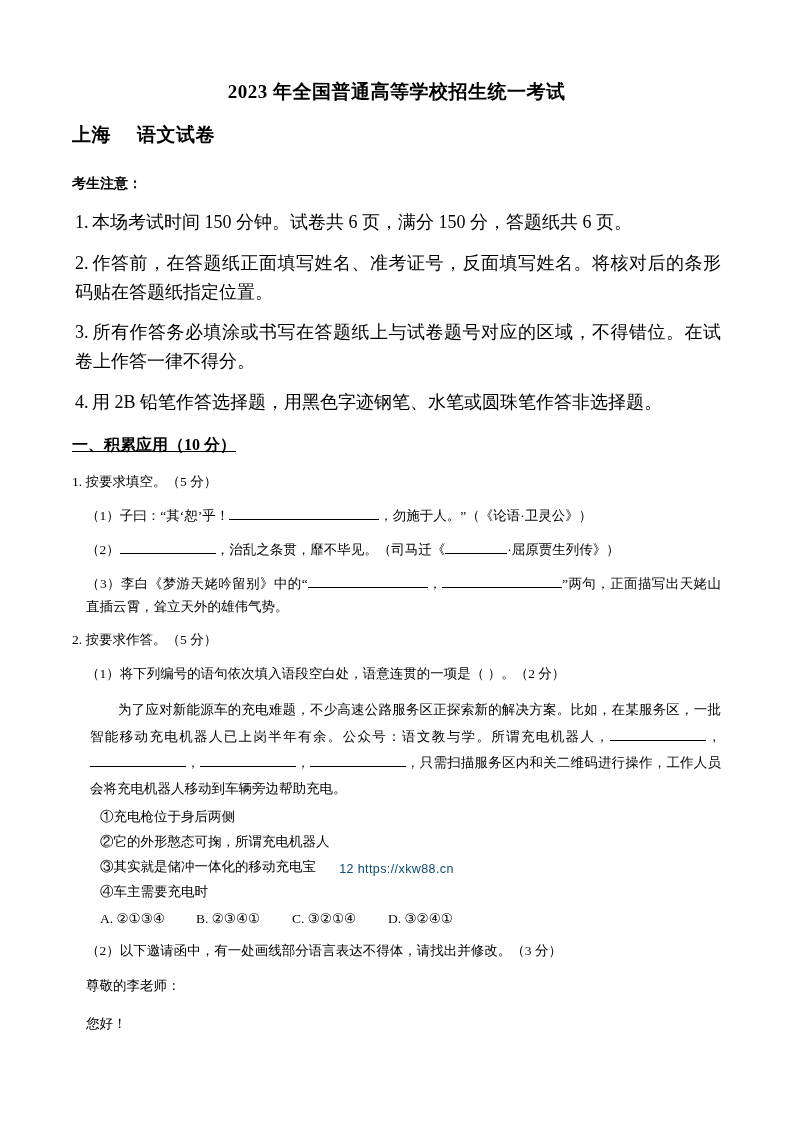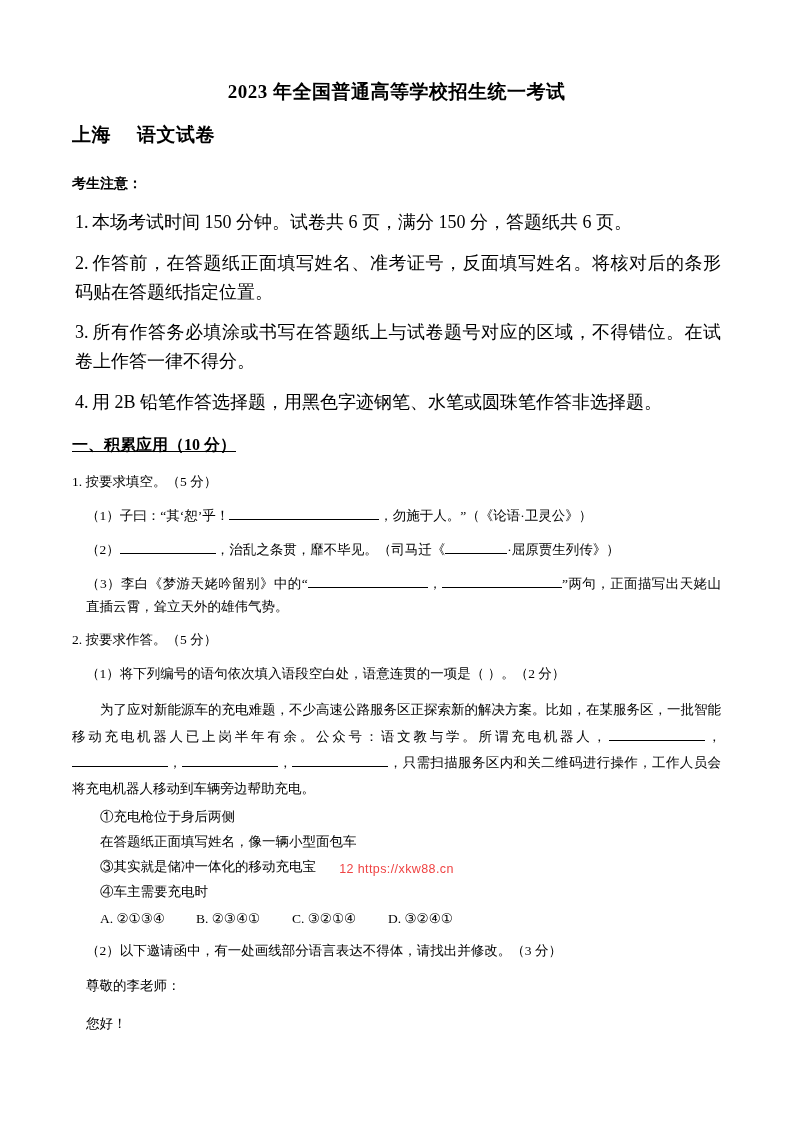--- a/index.html
+++ b/index.html
@@ -72,21 +72,21 @@
     line-height: 1.7;
     margin: 0 0 11px 0;
     text-align: justify;
   }
   .indent1 {
     padding-left: 14px;
   }
   .para {
     font-size: 13.5px;
     line-height: 1.95;
-    margin: 0 0 2px 0;
+    margin: 0 0 2px 18px;
     text-align: justify;
     text-justify: inter-ideograph;
   }
   .para.first {
     text-indent: 28px;
   }
   .blank {
     display: inline-block;
     border-bottom: 1px solid #000;
     vertical-align: baseline;
@@ -117,21 +117,21 @@
     margin: 0 0 14px 0;
     padding-left: 14px;
   }
   .footer {
     position: absolute;
     left: 0;
     bottom: 34px;
     width: 100%;
     text-align: center;
     font-size: 12.5px;
-    color: #ef4444;
+    color: #0c4a6e;
     font-family: "Liberation Sans", sans-serif;
     letter-spacing: 0.4px;
   }
 </style>
 </head>
 <body>
 
 <div class="page">
 
   <div class="title-1">2023 年全国普通高等学校招生统一考试</div>
@@ -173,21 +173,21 @@
 
   <div class="q-line">2. 按要求作答。（5 分）</div>
 
   <div class="q-line indent1">（1）将下列编号的语句依次填入语段空白处，语意连贯的一项是（    ）。（2 分）</div>
 
   <div class="para first">
     <span>为了应对新能源车的充电难题，不少高速公路服务区正探索新的解决方案。比如，在某服务区，一批智能移动充电机器人已上岗半年有余。公众号：语文教与学。所谓充电机器人，</span><span class="blank b-md"></span><span>，</span><span class="blank b-md"></span><span>，</span><span class="blank b-md"></span><span>，</span><span class="blank b-md"></span><span>，只需扫描服务区内和关二维码进行操作，工作人员会将充电机器人移动到车辆旁边帮助充电。</span>
   </div>
 
   <div class="opt-line">①充电枪位于身后两侧</div>
-  <div class="opt-line">在答题纸正面填写姓名，像一辆小型面包车</div>
+  <div class="opt-line">②它的外形憨态可掬，所谓充电机器人</div>
   <div class="opt-line">③其实就是储冲一体化的移动充电宝</div>
   <div class="opt-line">④车主需要充电时</div>
 
   <div class="choice-line">
     <span class="ch">A. ②①③④</span><span class="ch">B. ②③④①</span><span class="ch">C. ③②①④</span><span class="ch">D. ③②④①</span>
   </div>
 
   <div class="q-line indent1">（2）以下邀请函中，有一处画线部分语言表达不得体，请找出并修改。（3 分）</div>
 
   <div class="letter-line">尊敬的李老师：</div>

